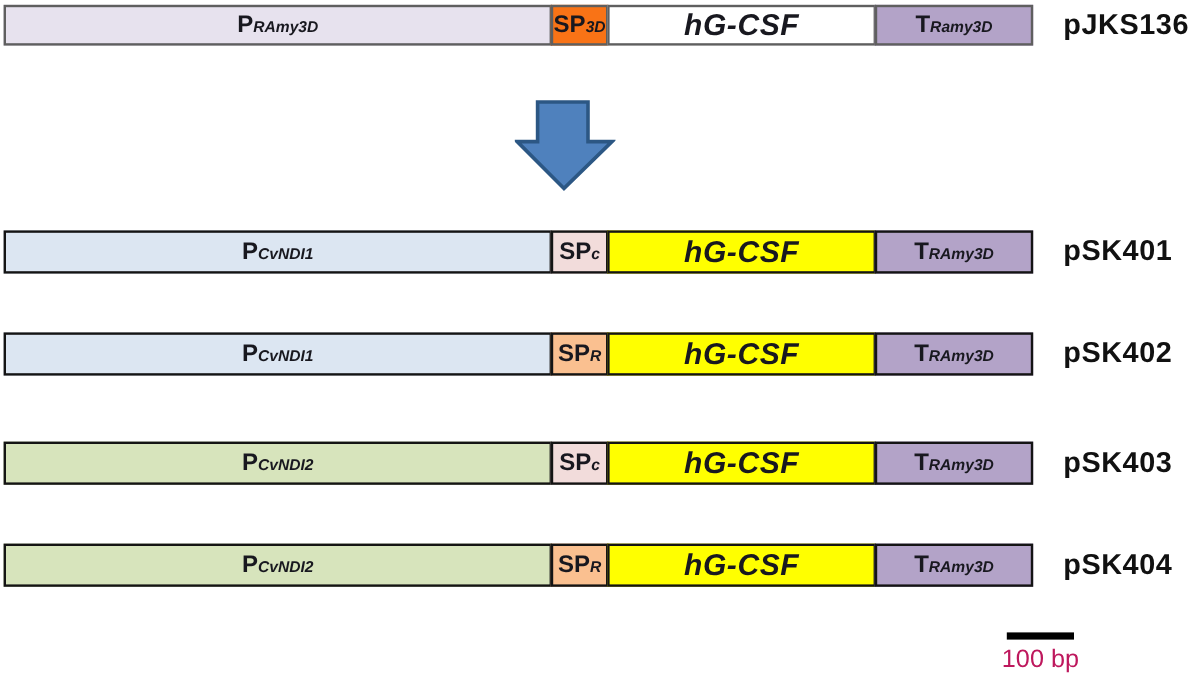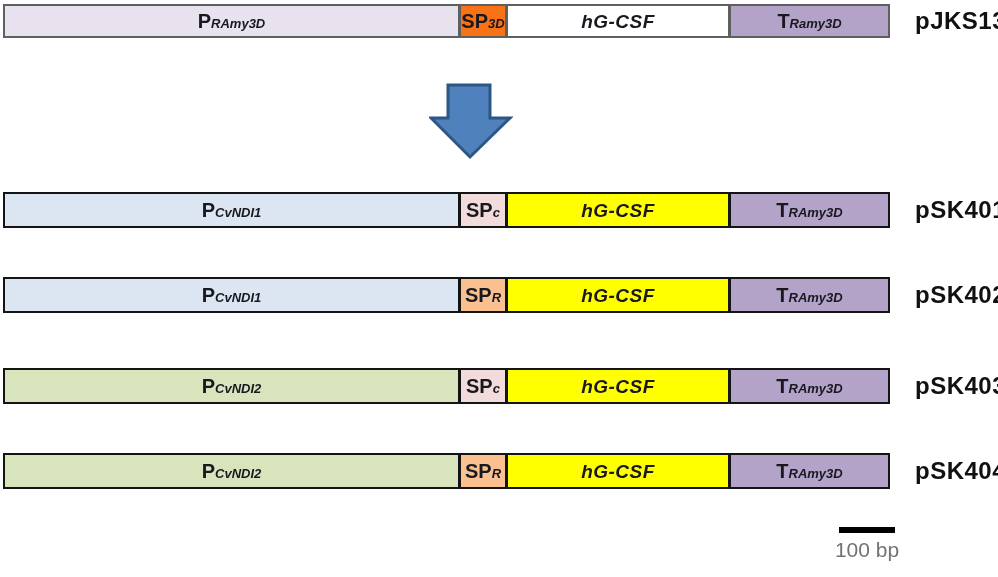--- a/index.html
+++ b/index.html
@@ -16,37 +16,37 @@
   .seg{
     box-sizing:border-box;
     border:2px solid #1a1a1a;
     display:flex;align-items:center;justify-content:center;
     color:#18181f;
   }
   .seg + .seg{margin-left:-1px;}
   .w1{width:457px;}
   .w2{width:48px;}
   .w3{width:224px;}
-  .w4{width:161px;}
+  .w4{width:132px;}
 
   .lbl{white-space:nowrap;line-height:1;text-align:center;}
   .main{font-size:20px;font-weight:bold;}
   .sub{font-size:13px;font-weight:bold;font-style:italic;}
-  .gene-seg .main{font-style:italic;font-size:19px;letter-spacing:.5px;}
+  .gene-seg .main{font-style:italic;font-size:25px;letter-spacing:.5px;}
 
   .row-label{
     font-size:24px;font-weight:bold;color:#111111;
     margin-left:25px;white-space:nowrap;letter-spacing:.5px;
   }
 
   .arrow-wrap{position:absolute;left:429px;top:83px;width:84px;height:78px;}
 
   .scalebar{position:absolute;left:831px;top:527px;width:72px;text-align:center;}
   .scalebar-line{width:56px;height:6px;margin:0 auto;background:#000;}
-  .scalebar-label{margin-top:6px;font-size:21px;color:#737373;line-height:1;}
+  .scalebar-label{margin-top:6px;font-size:21px;color:#be185d;line-height:1;}
 </style>
 </head>
 <body>
 
 <div class="stage">
 
   <div class="row first" style="top:4px">
     <div class="bar">
       <div class="seg w1" style="background: rgb(231, 226, 238); border-color: rgb(95, 95, 95);">
         <span class="lbl"><span class="main">P</span><span class="sub">RAmy3D</span></span>

